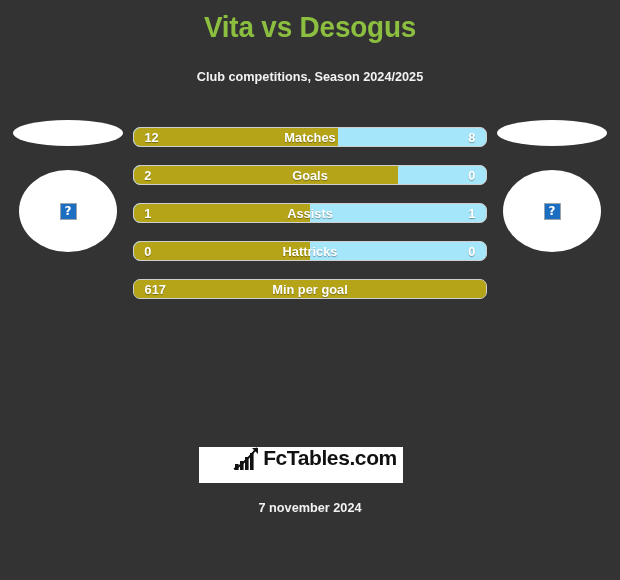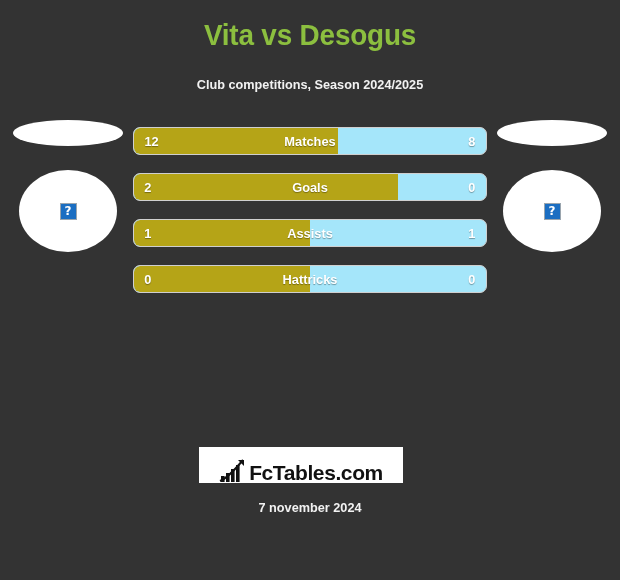--- a/index.html
+++ b/index.html
@@ -13,21 +13,21 @@
     background: #333333;
     font-family: "Liberation Sans", "DejaVu Sans", sans-serif;
     overflow: hidden;
     position: relative;
   }
 
   
   .header {
     width: 100%;
     text-align: center;
-    padding-top: 17px;
+    padding-top: 9px;
     box-sizing: border-box;
   }
   .title {
     color: #8cbf3f;
     font-size: 30px;
     font-weight: bold;
     letter-spacing: -0.2px;
     line-height: 36px;
     margin: 0;
     font-family: "Liberation Sans Narrow", "Liberation Sans", sans-serif;
@@ -85,21 +85,21 @@
 
   
   .bars {
     position: absolute;
     left: 133px;
     top: 127px;
     width: 354px;
   }
   .bar-row {
     position: relative;
-    height: 28px;
+    height: 20px;
     margin-bottom: 18px;
     border-radius: 7px;
     background: #a5e6fa;                 
     border: 1px solid #cfcfcf;
     box-sizing: border-box;
     overflow: hidden;
   }
   .bar-row.single {
     background: #b5a417;                 
   }
@@ -133,27 +133,28 @@
     justify-content: center;
   }
   .bar-val-left  { left: 10px; }
   .bar-val-right { right: 10px; }
 
   
   .logo {
     position: absolute;
     left: 199px;
     top: 447px;
-    width: 204px;
+    width: 176px;
     height: 36px;
     background: #ffffff;
     display: flex;
-    align-items: flex-end;
+    align-items: flex-start;
     justify-content: center;
     gap: 4px;
+    padding-left: 28px;
   }
   .logo-icon { display: block; }
   .logo-text {
     color: #111111;
     font-size: 21px;
     font-weight: bold;
     letter-spacing: -0.4px;
     line-height: 21px;
   }
 
@@ -208,20 +209,25 @@
       <div class="bar-fill" style="width: 50%;"></div>
       <div class="bar-val-left">1</div>
       <div class="bar-label">Assists</div>
       <div class="bar-val-right">1</div>
     </div>
     <div class="bar-row">
       <div class="bar-fill" style="width: 50%;"></div>
       <div class="bar-val-left">0</div>
       <div class="bar-label">Hattricks</div>
       <div class="bar-val-right">0</div>
+    </div>
+    <div class="bar-row single">
+      <div class="bar-fill" style="width: 100%;"></div>
+      <div class="bar-val-left">617</div>
+      <div class="bar-label">Min per goal</div>
     </div>
   </div>
 
 <div class="logo">
   <svg class="logo-icon" width="26" height="24" viewBox="0 0 26 24">
     <path d="M1 22 C6 20 14 13 24 1" stroke="#111111" stroke-width="2" fill="none"></path>
     <path d="M19 1 L25 1 L25 7 Z" fill="#111111"></path>
     <rect x="2" y="17" width="3.6" height="6" fill="#111111"></rect>
     <rect x="7" y="14" width="3.6" height="9" fill="#111111"></rect>
     <rect x="12" y="10" width="3.6" height="13" fill="#111111"></rect>

